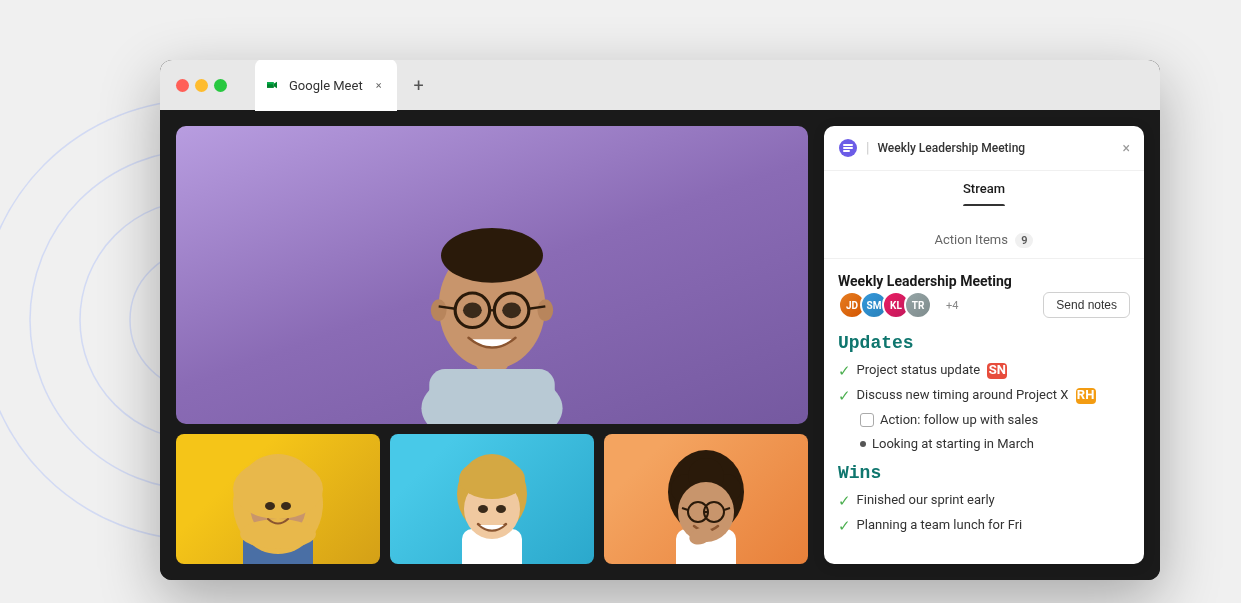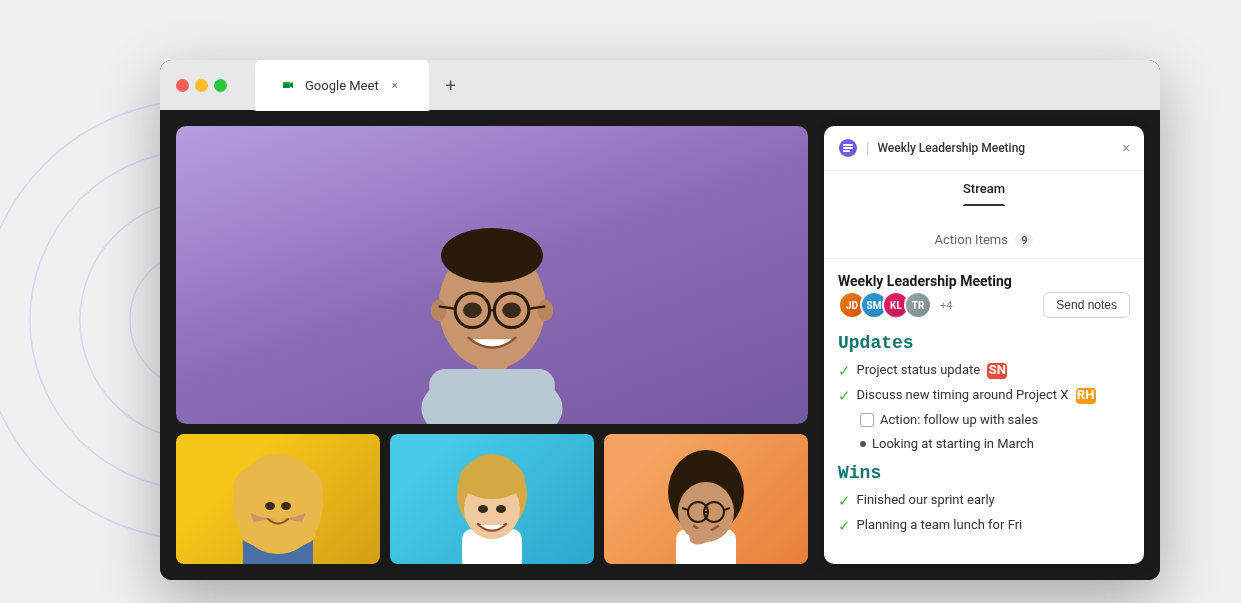--- a/index.html
+++ b/index.html
@@ -69,21 +69,21 @@
       margin-left: 16px;
       flex: 1;
     }
 
     .tab {
       display: flex;
       align-items: center;
       gap: 8px;
       background: #ffffff;
       border-radius: 8px 8px 0 0;
-      padding: 8px 26px;
+      padding: 8px 10px;
       height: 52px;
       font-size: 13px;
       color: #333;
       white-space: nowrap;
     }
 
     .tab-favicon {
       width: 16px;
       height: 16px;
     }
@@ -280,21 +280,21 @@
 
     .meeting-time {
       font-size: 12px;
       color: #888;
       margin-bottom: 10px;
     }
 
     .attendees-row {
       display: flex;
       align-items: center;
-      gap: 4px;
+      gap: 10px;
       margin-bottom: 14px;
     }
 
     .avatars {
       display: flex;
       align-items: center;
     }
 
     .avatar {
       width: 28px;

